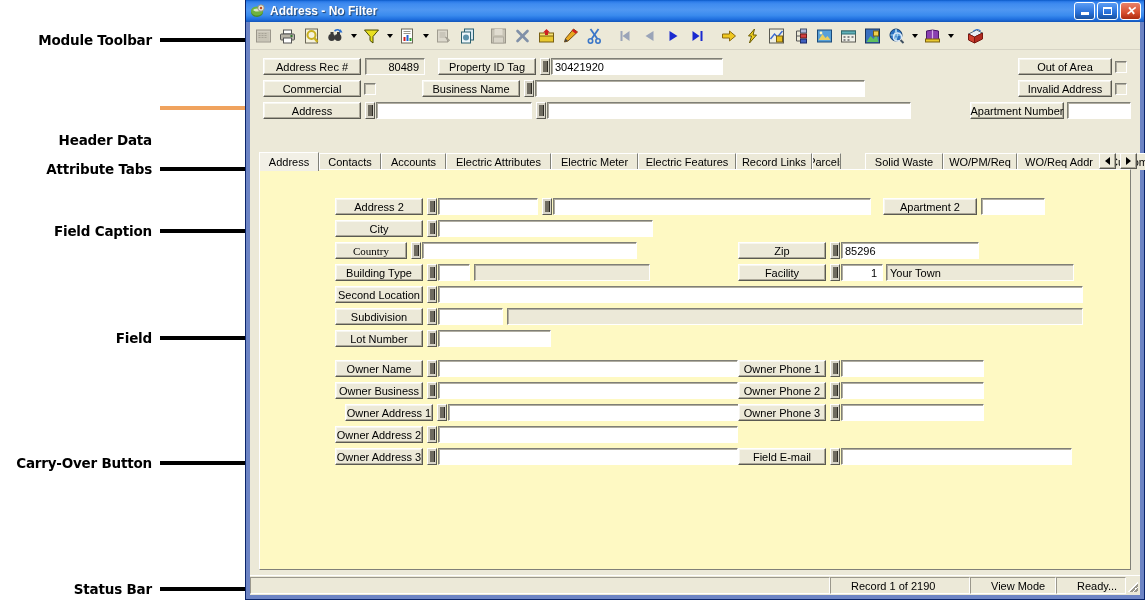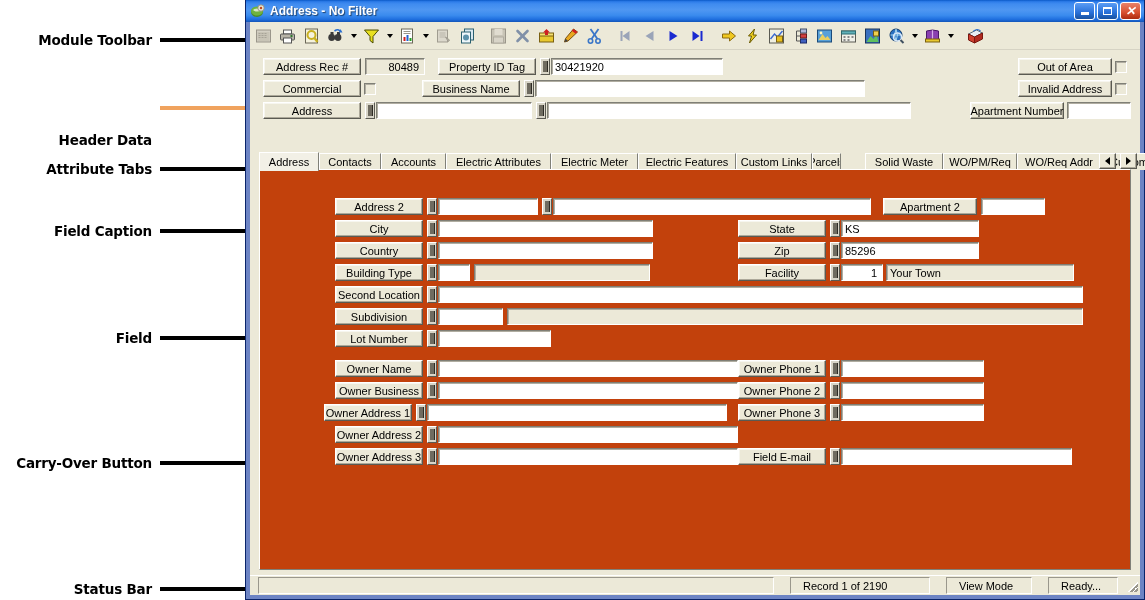--- a/index.html
+++ b/index.html
@@ -227,43 +227,43 @@
     border-bottom:1px solid #5a5a52;
     box-shadow: inset -1px -1px 0 #aca899;
     display:flex;align-items:center;justify-content:center;
   }
   .tri-l { width:0;height:0;border-top:4px solid transparent;border-bottom:4px solid transparent;border-right:5px solid #000; }
   .tri-r { width:0;height:0;border-top:4px solid transparent;border-bottom:4px solid transparent;border-left:5px solid #000; }
 
   
   .tabpage {
     position:absolute; left:4px; top:117px; right:4px; bottom:2px;
-    background:#c2410c;
+    background:#fef9c3;
     border-top:1px solid #ffffff;
     border-left:1px solid #ffffff;
     border-right:1px solid #808078;
     border-bottom:1px solid #808078;
   }
 
   
   .statusbar {
     position:absolute; left:4px; right:4px; bottom:4px; height:20px;
     background:#ece9d8;
     display:flex; align-items:stretch;
     border-top:1px solid #ffffff;
   }
   .sb-cell {
     border-top:1px solid #9a978c;
     border-left:1px solid #9a978c;
     border-right:1px solid #ffffff;
     border-bottom:1px solid #ffffff;
     font-size:11px; color:#000;
     font-family:"Liberation Sans", sans-serif;
-    display:flex; align-items:center; padding-left:12px;
-    margin:1px 8px;
+    display:flex; align-items:center; padding-left:20px;
+    margin:1px 0;
     white-space:nowrap;
   }
   .sb-grip {
     width:14px; margin:1px 0 1px auto;
     position:relative;
   }
   .sb-grip::after{
     content:"";position:absolute;right:2px;bottom:2px;width:10px;height:10px;
     background:
       linear-gradient(135deg, transparent 45%, #ffffff 45%, #ffffff 58%, #9a978c 58%, #9a978c 70%, transparent 70%),
@@ -611,21 +611,21 @@
         </div>
       </div>
 
       <div class="tabstrip">
         <span class="tab active" style="left:0px;   width:60px;">Address</span>
         <span class="tab" style="left:60px;  width:62px;">Contacts</span>
         <span class="tab" style="left:122px; width:65px;">Accounts</span>
         <span class="tab" style="left:187px; width:105px;">Electric Attributes</span>
         <span class="tab" style="left:292px; width:87px;">Electric Meter</span>
         <span class="tab" style="left:379px; width:98px;">Electric Features</span>
-        <span class="tab" style="left:477px; width:76px;">Custom Links</span>
+        <span class="tab" style="left:477px; width:76px;">Record Links</span>
         <span class="tab" style="left:553px; width:29px;">Parcels</span>
         <span class="tab" style="left:606px; width:78px;">Solid Waste</span>
         <span class="tab" style="left:684px; width:74px;">WO/PM/Req</span>
         <span class="tab" style="left:758px; width:84px;">WO/Req Addr</span>
         <span class="tab" style="left:842px; width:56px;">Custom</span>
 
         <span class="tab-nav" style="left:840px;">
             <i class="tri-l"></i>
           </span>
         <span class="tab-nav" style="left:861px;">
@@ -645,28 +645,23 @@
         <div class="row" style="left:623px; top:28px;">
           <span class="cap" style="width:94px;">Apartment 2</span>
           <span class="fld" style="width:64px; margin-left:4px;"></span>
         </div>
 
         <div class="row" style="left:75px; top:50px;">
           <span class="cap" style="width:88px;">City</span>
           <span class="carry" style="margin-left:4px;"></span>
           <span class="fld" style="width:215px;"></span>
         </div>
-        <div class="row" style="left:478px; top:50px;">
-          <span class="cap" style="width:88px;">State</span>
-          <span class="carry" style="margin-left:4px;"></span>
-          <span class="fld" style="width:138px;">KS</span>
-        </div>
 
         <div class="row" style="left:75px; top:72px;">
-          <span class="cap" style="width:88px;">Country</span>
+          <span class="cap" style="width:72px;font-family:Liberation Serif, serif;">Country</span>
           <span class="carry" style="margin-left:4px;"></span>
           <span class="fld" style="width:215px;"></span>
         </div>
         <div class="row" style="left:478px; top:72px;">
           <span class="cap" style="width:88px;">Zip</span>
           <span class="carry" style="margin-left:4px;"></span>
           <span class="fld" style="width:138px;">85296</span>
         </div>
 
         <div class="row" style="left:75px; top:94px;">
@@ -704,21 +699,21 @@
         <div class="row" style="left:75px; top:190px;">
           <span class="cap" style="width:88px;">Owner Name</span>
           <span class="carry" style="margin-left:4px;"></span>
           <span class="fld" style="width:300px;"></span>
         </div>
         <div class="row" style="left:75px; top:212px;">
           <span class="cap" style="width:88px;">Owner Business</span>
           <span class="carry" style="margin-left:4px;"></span>
           <span class="fld" style="width:300px;"></span>
         </div>
-        <div class="row" style="left:64px; top:234px;">
+        <div class="row" style="left:85px; top:234px;">
           <span class="cap" style="width:88px;">Owner Address 1</span>
           <span class="carry" style="margin-left:4px;"></span>
           <span class="fld" style="width:300px;"></span>
         </div>
         <div class="row" style="left:75px; top:256px;">
           <span class="cap" style="width:88px;">Owner Address 2</span>
           <span class="carry" style="margin-left:4px;"></span>
           <span class="fld" style="width:300px;"></span>
         </div>
         <div class="row" style="left:75px; top:278px;">

